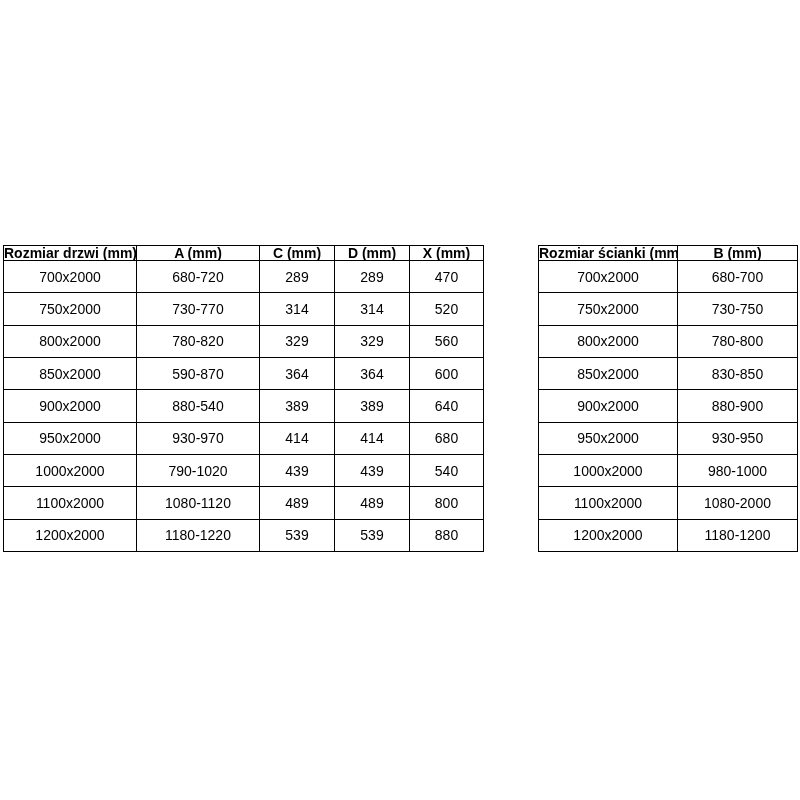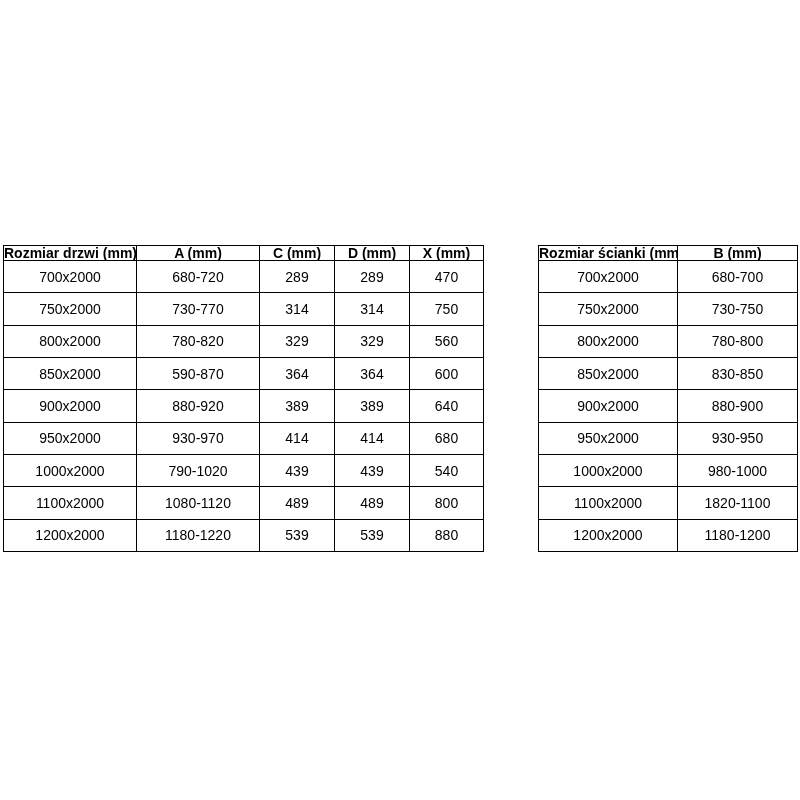--- a/index.html
+++ b/index.html
@@ -78,39 +78,39 @@
         <td>680-720</td>
         <td>289</td>
         <td>289</td>
         <td>470</td>
       </tr>
       <tr>
         <td>750x2000</td>
         <td>730-770</td>
         <td>314</td>
         <td>314</td>
-        <td>750</td>
+        <td>520</td>
       </tr>
       <tr>
         <td>800x2000</td>
         <td>780-820</td>
         <td>329</td>
         <td>329</td>
         <td>560</td>
       </tr>
       <tr>
         <td>850x2000</td>
         <td>590-870</td>
         <td>364</td>
         <td>364</td>
         <td>600</td>
       </tr>
       <tr>
         <td>900x2000</td>
-        <td>880-920</td>
+        <td>880-540</td>
         <td>389</td>
         <td>389</td>
         <td>640</td>
       </tr>
       <tr>
         <td>950x2000</td>
         <td>930-970</td>
         <td>414</td>
         <td>414</td>
         <td>680</td>
@@ -174,21 +174,21 @@
       <tr>
         <td>950x2000</td>
         <td>930-950</td>
       </tr>
       <tr>
         <td>1000x2000</td>
         <td>980-1000</td>
       </tr>
       <tr>
         <td>1100x2000</td>
-        <td>1820-1100</td>
+        <td>1080-2000</td>
       </tr>
       <tr>
         <td>1200x2000</td>
         <td>1180-1200</td>
       </tr>
     </tbody>
   </table>
 
 </div>
 

